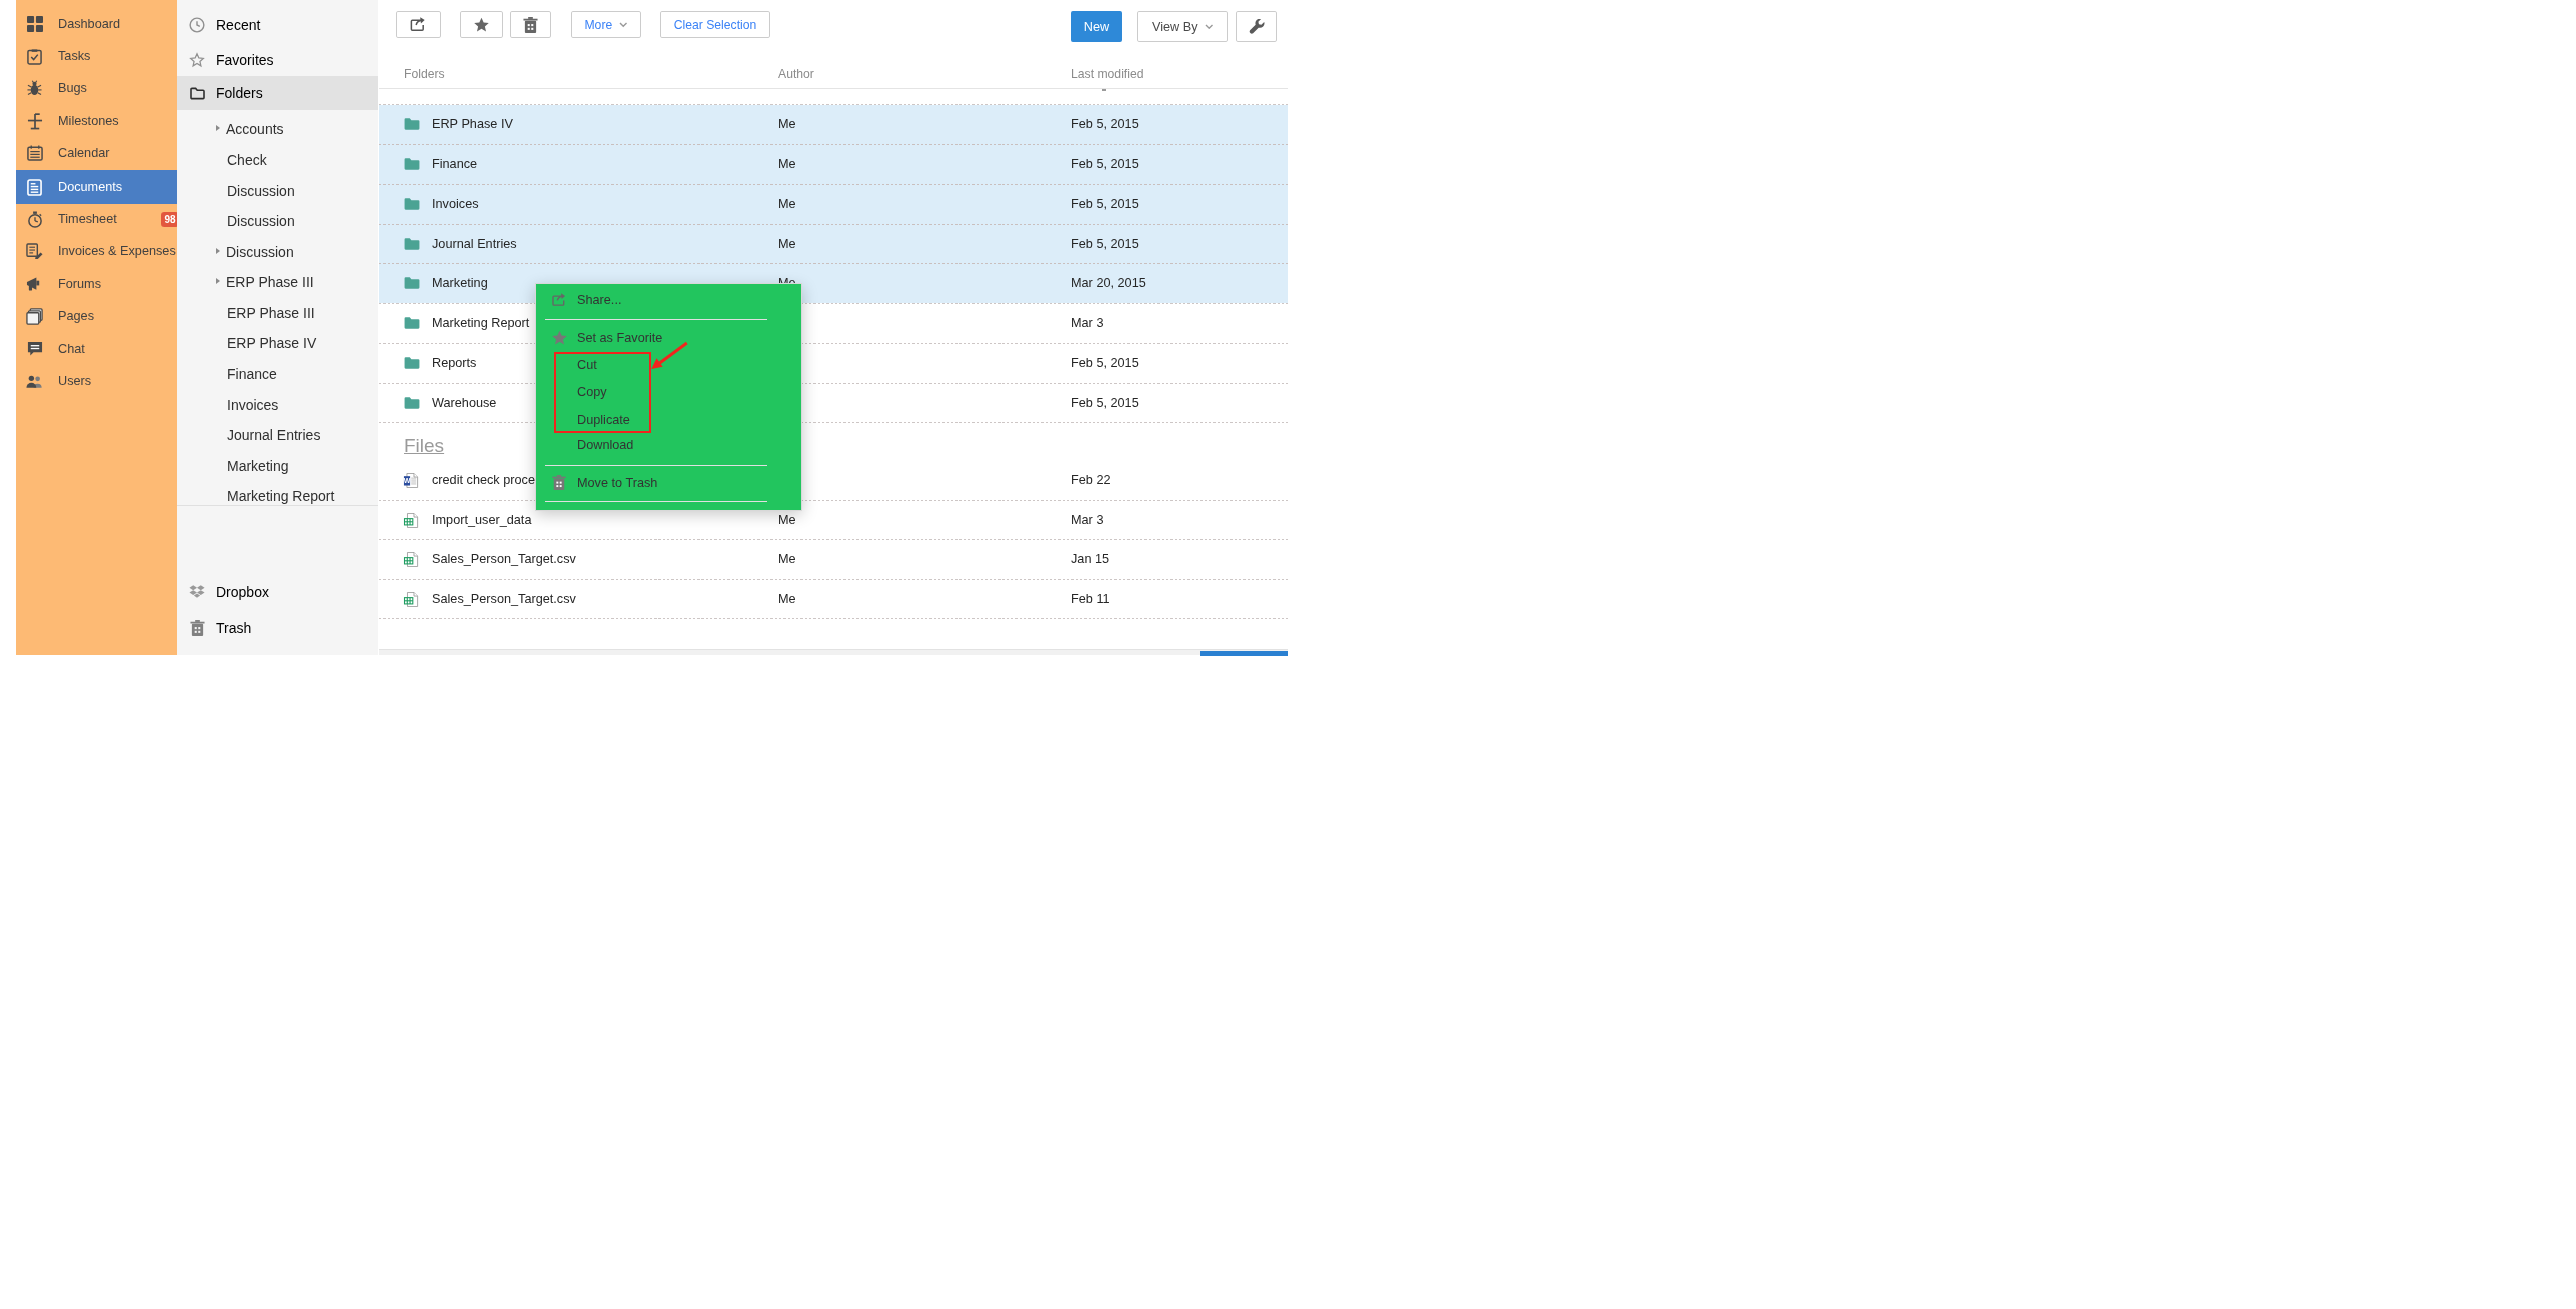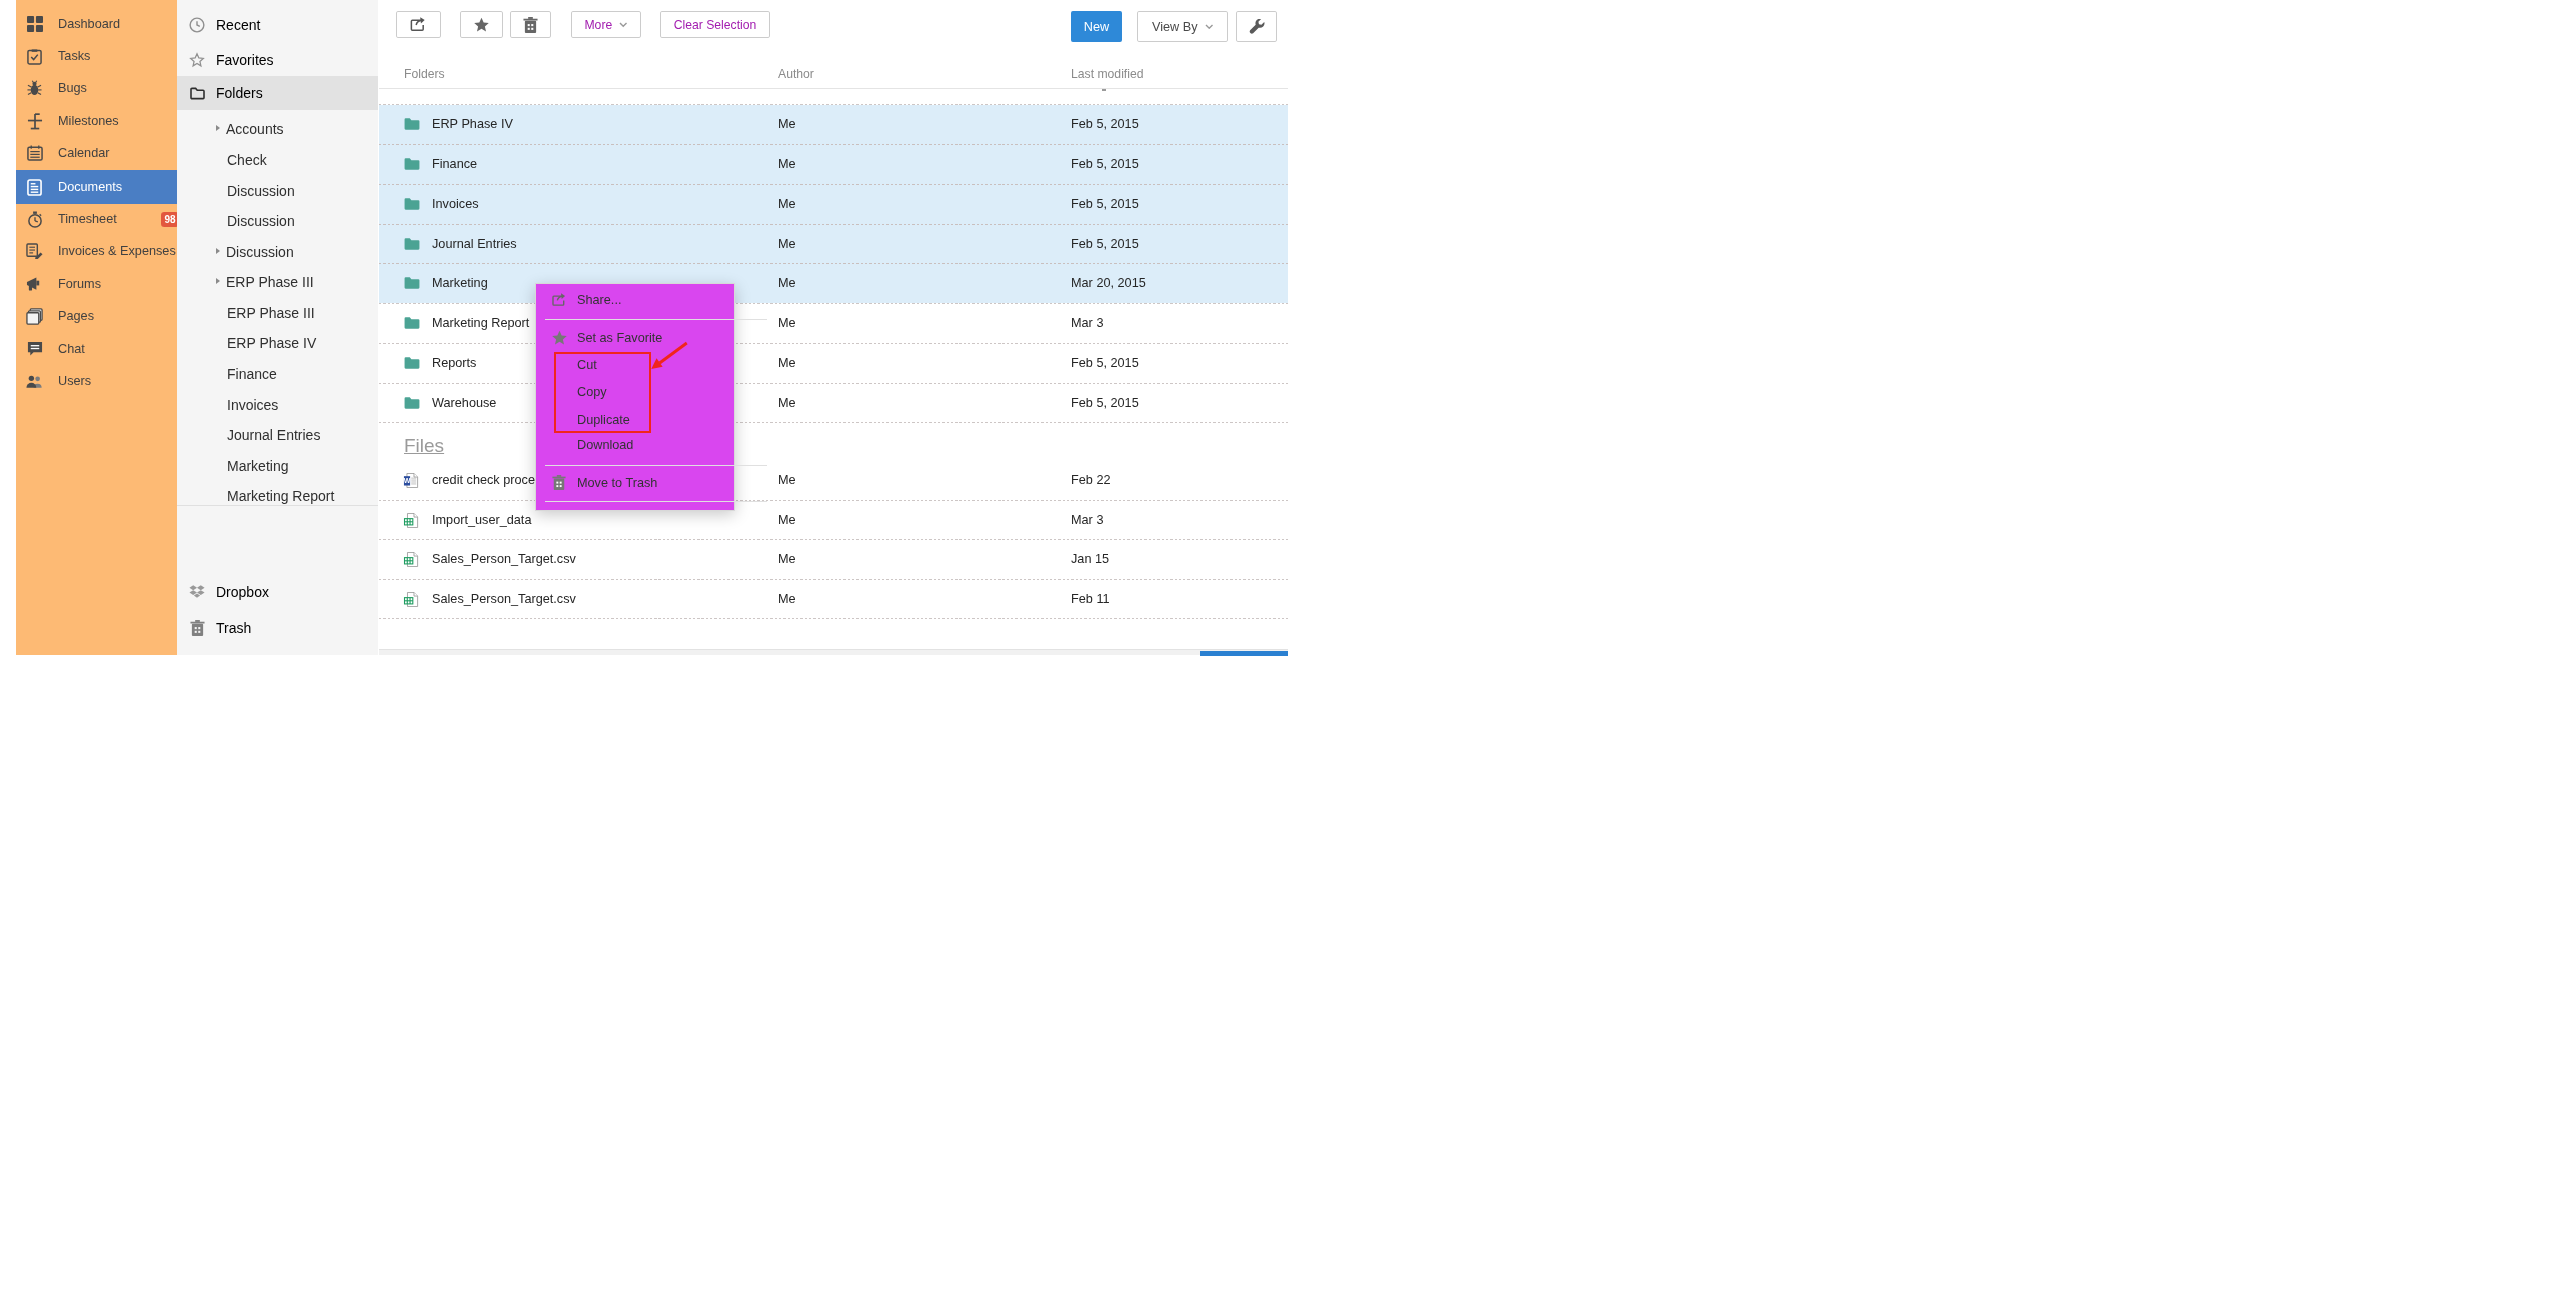--- a/index.html
+++ b/index.html
@@ -26,41 +26,41 @@
 .titem { position:absolute; width:100%; height:31px; }
 .titem .lb { position:absolute; left:49px; top:50%; transform:translateY(-50%); font-size:14px; color:#2f2f2f; white-space:nowrap; }
 .titem .tri { position:absolute; left:39px; top:50%; margin-top:-3.8px; width:0; height:0;
   border-left:4.7px solid #8a8a8a; border-top:3.8px solid transparent; border-bottom:3.8px solid transparent; }
 #pdivider { position:absolute; left:0; top:505px; width:100%; height:0.9px; background:#e0e0e0; }
 
 
 #main { position:absolute; left:379px; top:0; width:909px; height:655px; background:#fff; }
 .tbtn { position:absolute; top:11.3px; height:27px; background:#fff; border:0.9px solid #ccc;
   border-radius:1.9px; display:flex; align-items:center; justify-content:center;
-  font-size:12.2px; color:#a21caf; }
+  font-size:12.2px; color:#3b82f6; }
 .rbtn { position:absolute; top:10.8px; height:31.5px; border-radius:1.9px; display:flex;
   align-items:center; justify-content:center; font-size:12.7px; }
 .hdr { position:absolute; top:67px; font-size:12.2px; color:#8b8b8b; }
 #hline { position:absolute; left:0; top:88px; width:100%; height:0.9px; background:#e4e4e4; }
 #sortdot { position:absolute; left:723px; top:89px; width:3.8px; height:2.4px; background:#9a9a9a; }
 #bluesel { position:absolute; left:0; top:105px; width:100%; height:198px; background:#dcedf9; }
 .dash { position:absolute; left:0; width:100%; height:0.9px;
   background:repeating-linear-gradient(to right,#cdc6c5 0 2.3px,transparent 2.3px 4.3px); }
 .dashb { position:absolute; left:0; width:100%; height:0.9px;
   background:repeating-linear-gradient(to right,#c9bfbe 0 2.3px,transparent 2.3px 4.3px); }
 .row { position:absolute; left:0; width:100%; height:40px; }
 .row .name { position:absolute; left:53px; top:50%; transform:translateY(-50%); font-size:12.7px; color:#262626; white-space:nowrap; }
 .row .auth { position:absolute; left:399px; top:50%; transform:translateY(-50%); font-size:12.7px; color:#262626; }
 .row .date { position:absolute; left:692px; top:50%; transform:translateY(-50%); font-size:12.7px; color:#262626; white-space:nowrap; }
 .row .fic { position:absolute; left:24.5px; top:50%; margin-top:-6.6px; width:16px; height:13px; }
 .row .doc { position:absolute; left:24px; top:50%; margin-top:-7.5px; width:16px; height:15px; }
 #fileslbl { position:absolute; left:25px; top:435px; font-size:19px; color:#9a9a9a;text-decoration:underline; }
 
 
-#menu { position:absolute; left:535px; top:283px; width:200px; height:228px; background:#d946ef;
+#menu { position:absolute; left:535px; top:283px; width:267px; height:228px; background:#22c55e;
   border:0.9px solid #d8d8d8; box-shadow:0 3.8px 15px rgba(0,0,0,0.22); }
 .mitem { position:absolute; left:0; width:100%; }
 .mitem .lb { position:absolute; left:41px; top:50%; transform:translateY(-50%); font-size:12.7px; color:#333; white-space:nowrap; }
 .mitem .ic { position:absolute; left:14px; top:50%; transform:translateY(-50%); width:18px; height:18px; display:flex; align-items:center; justify-content:center; }
 .mdiv { position:absolute; left:9.4px; width:222px; height:0.9px; background:#e0e0e0; }
 
 
 #redbox { position:absolute; left:554px; top:352px; width:97px; height:81px;
   border:2.8px solid #f1251d; z-index:30; }
 #arrowsvg { position:absolute; left:602px; top:310px; width:113px; height:85px; z-index:31; }

